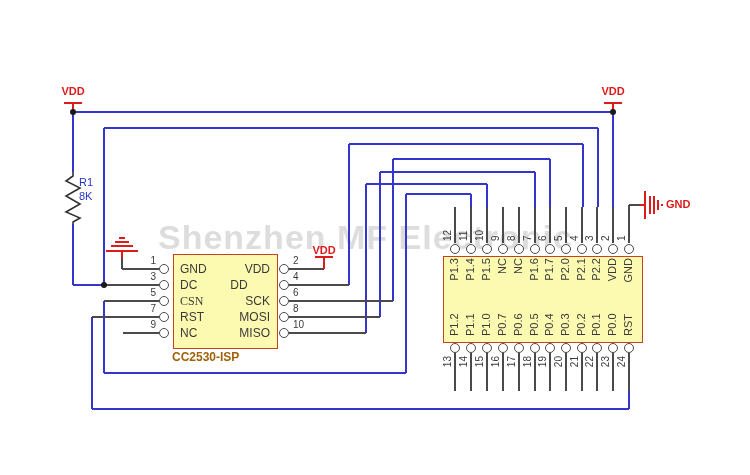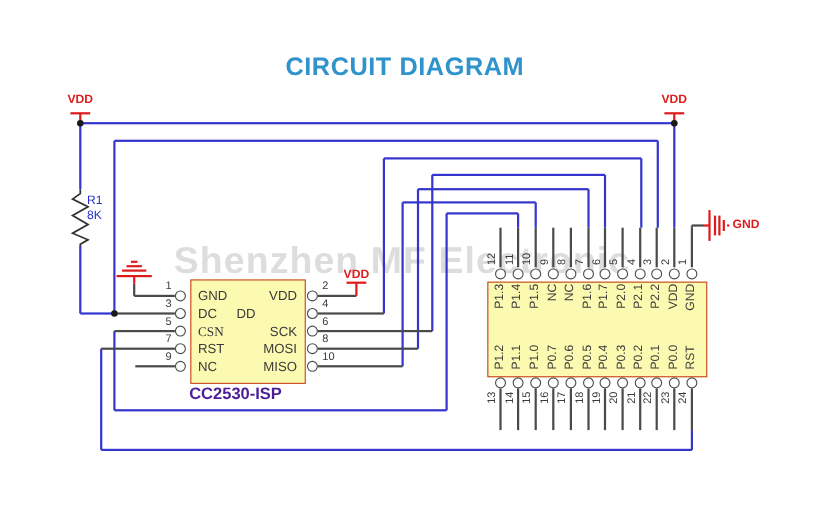--- a/index.html
+++ b/index.html
@@ -16,28 +16,27 @@
   .vrot-label{position:absolute;font-size:11px;color:#3a3a3a;line-height:13px;height:13px;
               transform:rotate(-90deg);transform-origin:0 0;z-index:4;white-space:nowrap;}
   .vrot-num{position:absolute;font-size:10px;color:#3a3a3a;line-height:12px;height:12px;
             transform:rotate(-90deg);transform-origin:0 0;z-index:4;white-space:nowrap;}
   .red-text{position:absolute;color:#DE1B1B;font-size:11px;font-weight:bold;z-index:4;white-space:nowrap;}
   .blue-text{position:absolute;color:#2433C8;font-size:11px;z-index:4;white-space:nowrap;}
   #page-title{position:absolute;left:0;top:47px;width:736px;text-align:center;
               color:#3193CC;font-size:23px;font-weight:bold;letter-spacing:0.5px;z-index:4;}
   #watermark{position:absolute;left:158px;top:218px;font-size:34px;font-weight:bold;
              color:#c9c9c9;opacity:0.62;letter-spacing:1px;z-index:1;white-space:nowrap;}
-  #prog-name{position:absolute;left:172px;top:350px;color:#4c1d95;font-size:15px;font-weight:bold;z-index:4;}
+  #prog-name{position:absolute;left:172px;top:350px;color:#a16207;font-size:12px;font-weight:bold;z-index:4;}
 </style>
 </head>
 <body>
 
 <div id="canvas">
 
-  <div id="page-title">CIRCUIT DIAGRAM</div>
   <div id="watermark">Shenzhen MF Electronic</div>
 
   <div class="red-text" style="left:53px;top:85px;width:40px;text-align:center;">VDD</div>
   <div class="red-text" style="left:593px;top:85px;width:40px;text-align:center;">VDD</div>
   <div class="red-text" style="left:304px;top:244px;width:40px;text-align:center;">VDD</div>
   <div class="red-text" style="left:666px;top:198px;">GND</div>
 
   <svg class="abs" style="left:60px;top:170px;z-index:3;" width="26" height="56">
     <polyline points="13,2 13,6 6,11 20,18 6,26 20,34 6,42 20,48 13,52 13,55" fill="none" stroke="#333333" stroke-width="1.6"></polyline>
   </svg>
@@ -147,21 +146,21 @@
       <div class="pin-num" style="left: 136px; top: 302px; width: 20px; text-align: right;">7</div>
       <div class="pin-label" style="left: 180px; top: 310px;">RST</div>
       <div class="pin-circle" style="left: 158.5px; top: 327.5px;"></div>
       <div class="pin-num" style="left: 136px; top: 318px; width: 20px; text-align: right;">9</div>
       <div class="pin-label" style="left: 180px; top: 326px;">NC</div>
       <div class="pin-circle" style="left: 278.5px; top: 263.5px;"></div>
       <div class="pin-num" style="left: 293px; top: 254px;">2</div>
       <div class="pin-label" style="left: 200px; top: 262px; width: 70px; text-align: right;">VDD</div>
       <div class="pin-circle" style="left: 278.5px; top: 279.5px;"></div>
       <div class="pin-num" style="left: 293px; top: 270px;">4</div>
-      <div class="pin-label" style="left: 215px; top: 278px; width: 70px; text-align: left;">DD</div>
+      <div class="pin-label" style="left: 204px; top: 278px; width: 70px; text-align: center;">DD</div>
       <div class="pin-circle" style="left: 278.5px; top: 295.5px;"></div>
       <div class="pin-num" style="left: 293px; top: 286px;">6</div>
       <div class="pin-label" style="left: 200px; top: 294px; width: 70px; text-align: right;">SCK</div>
       <div class="pin-circle" style="left: 278.5px; top: 311.5px;"></div>
       <div class="pin-num" style="left: 293px; top: 302px;">8</div>
       <div class="pin-label" style="left: 200px; top: 310px; width: 70px; text-align: right;">MOSI</div>
       <div class="pin-circle" style="left: 278.5px; top: 327.5px;"></div>
       <div class="pin-num" style="left: 293px; top: 318px;">10</div>
       <div class="pin-label" style="left: 200px; top: 326px; width: 70px; text-align: right;">MISO</div>
       <div class="pin-circle" style="left: 449.5px; top: 243.5px;"></div>

